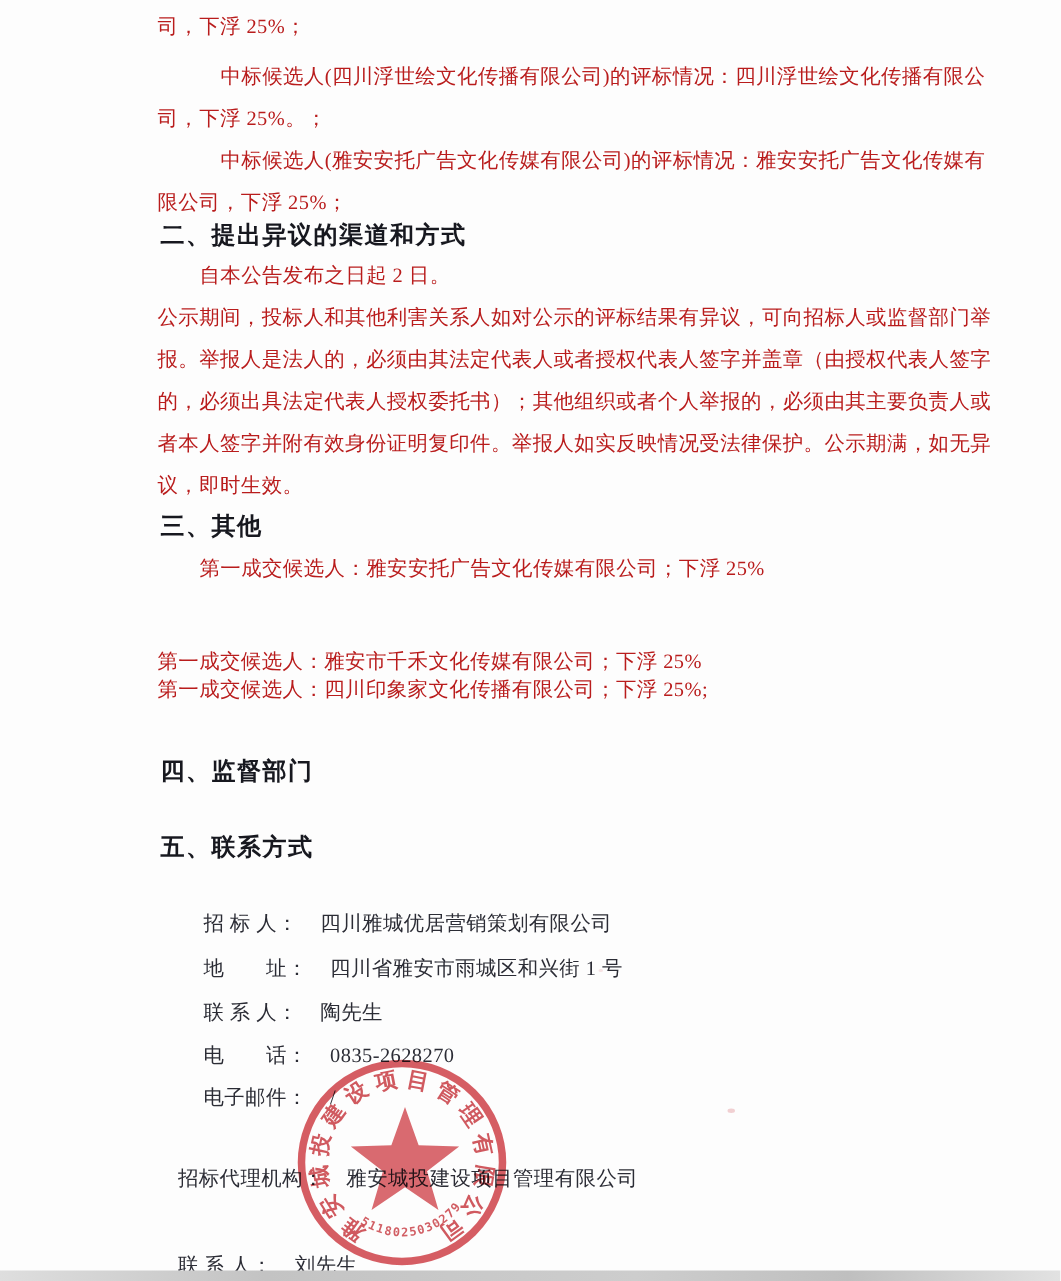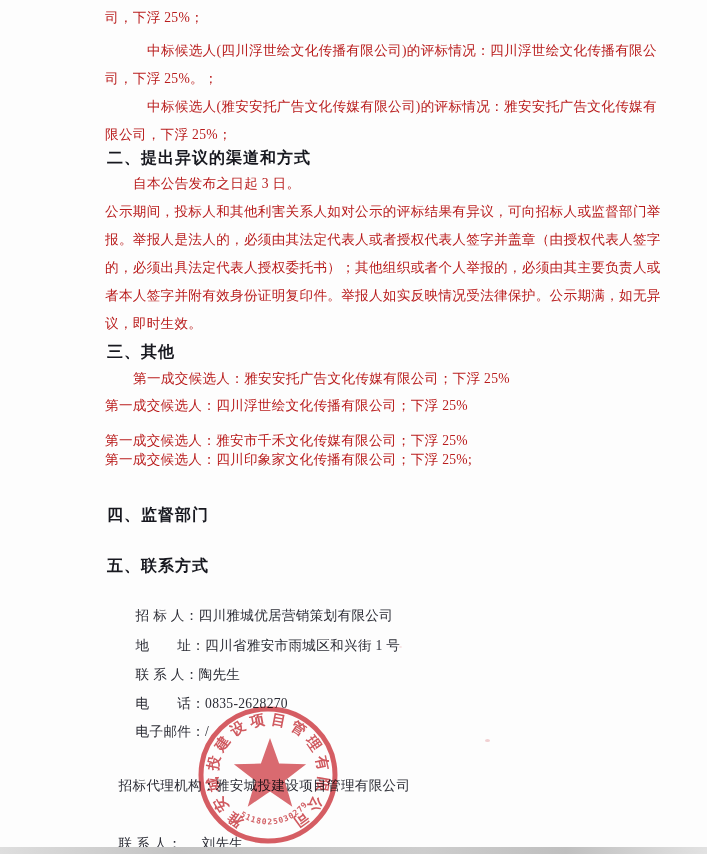--- a/index.html
+++ b/index.html
@@ -25,21 +25,21 @@
     font-family:"Liberation Sans","DejaVu Sans",sans-serif;
     font-weight:bold;
     font-size:16px;
     line-height:22px;
     letter-spacing:1px;
     color:#17181f;
     white-space:pre;
   }
   .row{position:absolute;font-size:13.6px;line-height:20px;white-space:pre;}
   .row .label{white-space:pre;letter-spacing:0.3px;}
-  .row .value{white-space:pre;letter-spacing:0.3px;}
+  .row .value{white-space:pre;letter-spacing:0.3px;margin-left:15px;}
   .gap-sm{margin-left:16px;}
   .gap-md{margin-left:20px;}
 
   
   .seal{
     position:absolute;
     left:195px;top:702px;
     width:146px;height:146px;
     mix-blend-mode:multiply;
     opacity:0.9;
@@ -83,30 +83,29 @@
 
 <div class="page">
 
   <div class="line" style="top:8px;left:105px">司，下浮 25%；</div>
   <div class="line" style="top:41px;left:147px">中标候选人(四川浮世绘文化传播有限公司)的评标情况：四川浮世绘文化传播有限公</div>
   <div class="line" style="top:69px;left:105px">司，下浮 25%。；</div>
   <div class="line" style="top:97px;left:147px">中标候选人(雅安安托广告文化传媒有限公司)的评标情况：雅安安托广告文化传媒有</div>
   <div class="line" style="top:125px;left:105px">限公司，下浮 25%；</div>
 
   <div class="heading" style="top:147px;left:107px">二、提出异议的渠道和方式</div>
-  <div class="line" style="top:174px;left:133px">自本公告发布之日起 3 日。</div>
+  <div class="line" style="top:174px;left:133px">自本公告发布之日起 2 日。</div>
   <div class="line" style="top:202px;left:105px">公示期间，投标人和其他利害关系人如对公示的评标结果有异议，可向招标人或监督部门举</div>
   <div class="line" style="top:230px;left:105px">报。举报人是法人的，必须由其法定代表人或者授权代表人签字并盖章（由授权代表人签字</div>
   <div class="line" style="top:258px;left:105px">的，必须出具法定代表人授权委托书）；其他组织或者个人举报的，必须由其主要负责人或</div>
   <div class="line" style="top:286px;left:105px">者本人签字并附有效身份证明复印件。举报人如实反映情况受法律保护。公示期满，如无异</div>
   <div class="line" style="top:314px;left:105px">议，即时生效。</div>
 
   <div class="heading" style="top:341px;left:107px">三、其他</div>
   <div class="line" style="top:369px;left:133px">第一成交候选人：雅安安托广告文化传媒有限公司；下浮 25%</div>
-  <div class="line" style="top:396px;left:105px">第一成交候选人：四川浮世绘文化传播有限公司；下浮 25%</div>
   <div class="line" style="top:431px;left:105px">第一成交候选人：雅安市千禾文化传媒有限公司；下浮 25%</div>
   <div class="line" style="top:450px;left:105px">第一成交候选人：四川印象家文化传播有限公司；下浮 25%;</div>
 
   <div class="heading" style="top:504px;left:107px">四、监督部门</div>
 
   <div class="heading" style="top:555px;left:107px">五、联系方式</div>
 
   <div class="row" style="top:586px;left:122px">
     <span class="label">招 标 人：</span><span class="value">四川雅城优居营销策划有限公司</span>
   </div>

